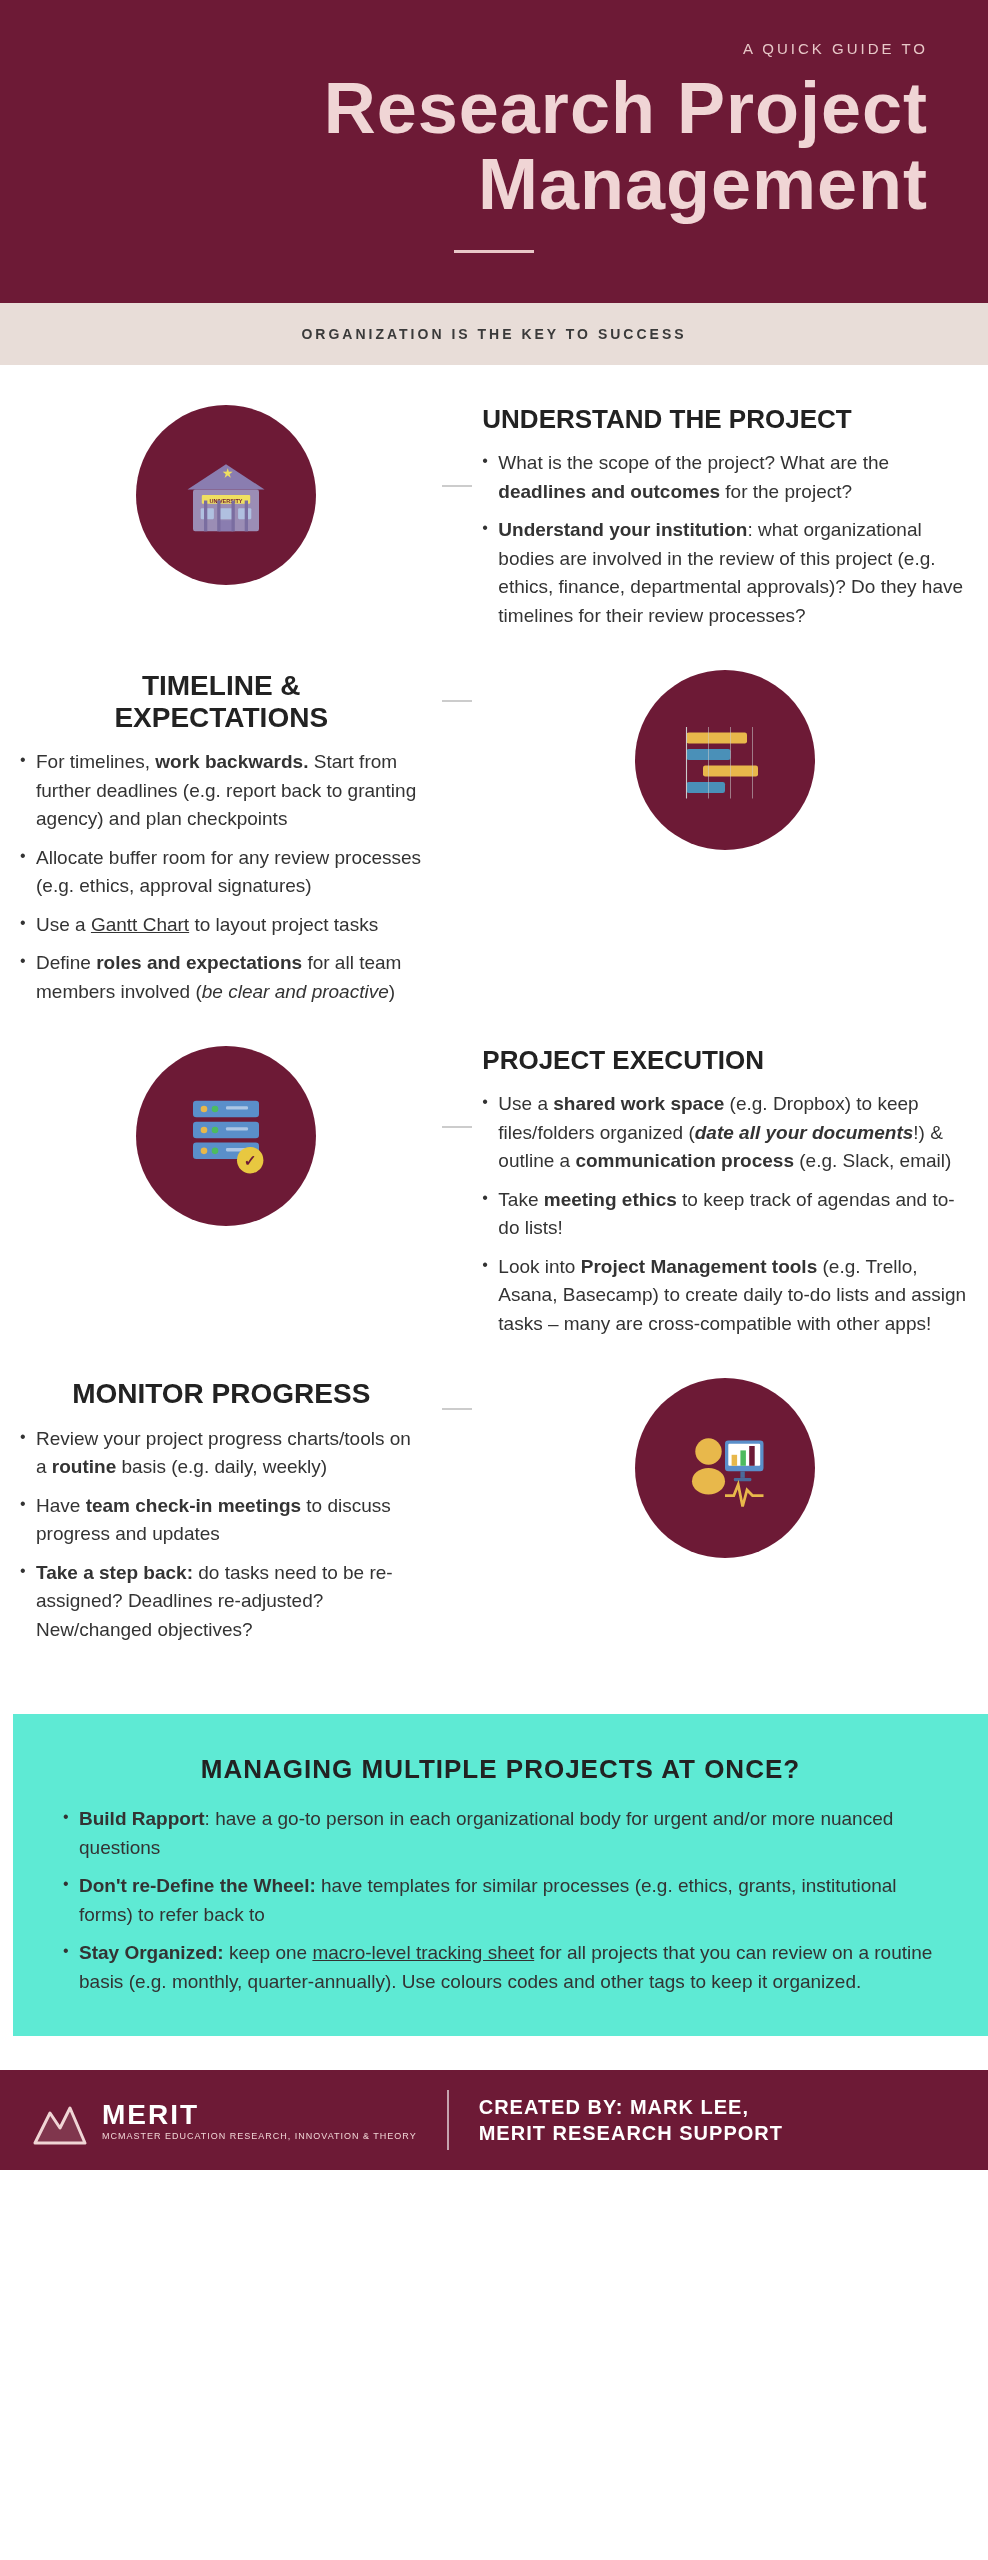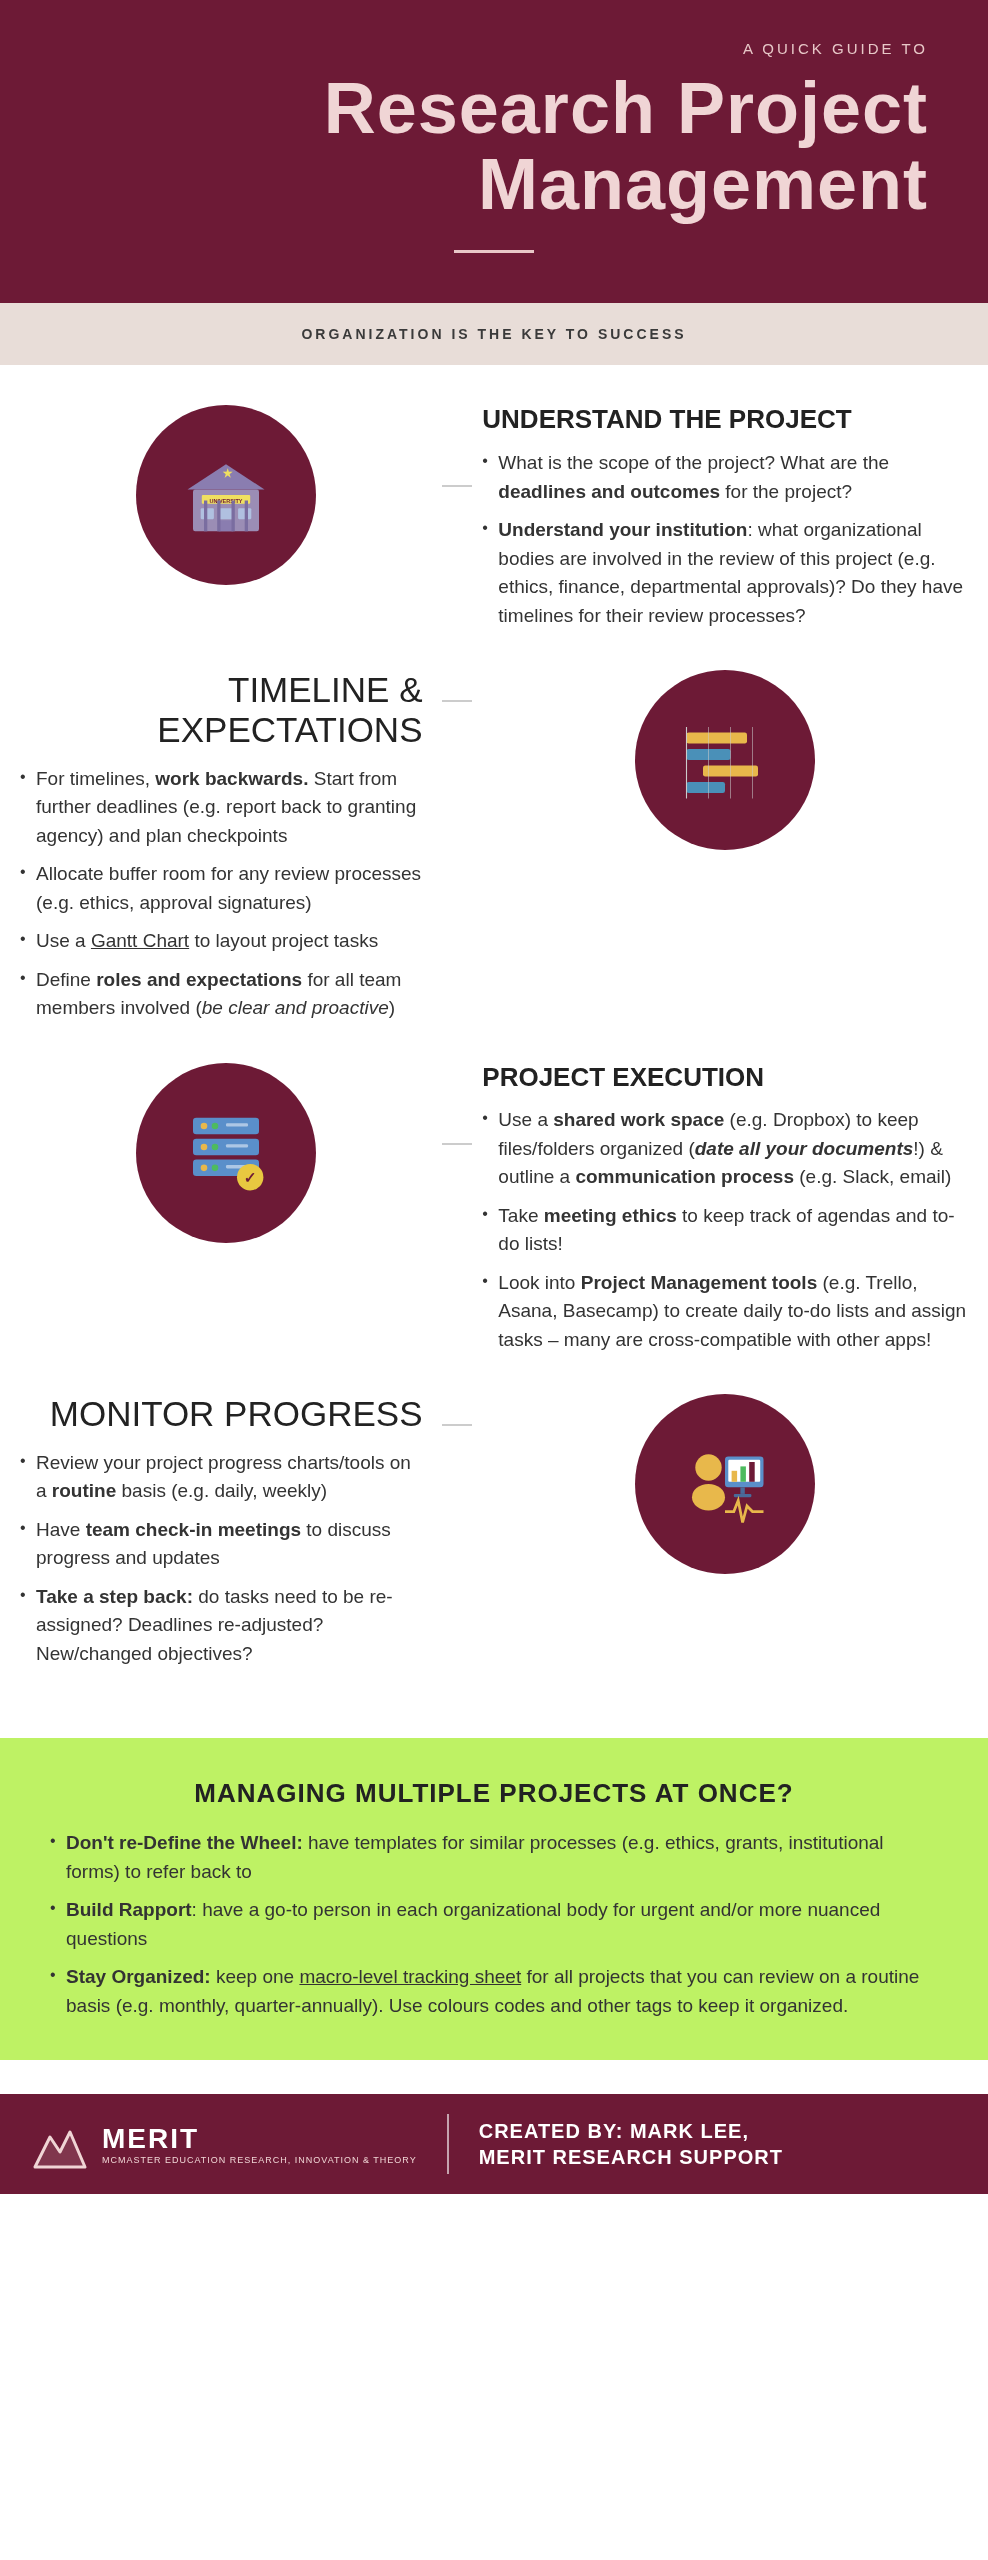--- a/index.html
+++ b/index.html
@@ -84,25 +84,25 @@
       margin: 0 auto 20px;
       overflow: hidden;
     }
     .circle-icon svg {
       width: 110px;
       height: 110px;
     }
 
     
     .section-title {
-      font-size: 35px;
-      font-weight: 400;
+      font-size: 28px;
+      font-weight: 700;
       color: #222;
       text-transform: uppercase;
-      text-align: right;
+      text-align: center;
       line-height: 1.15;
       margin-bottom: 14px;
     }
     .section-title-left {
       font-size: 26px;
       font-weight: 900;
       color: #222;
       text-transform: uppercase;
       line-height: 1.15;
       margin-bottom: 14px;
@@ -130,23 +130,24 @@
     }
     .bullet-list b { font-weight: 700; }
     .bullet-list i { font-style: italic; margin-top: 18px; }
     .underline-link {
       text-decoration: underline;
       color: #333;
     }
 
     
     .bottom-banner {
-      background: #bef264;
+      background: #5eead4;
       padding: 40px 50px 30px;
       margin-top: 10px;
+      margin-left: 13px;
     }
     .bottom-banner .banner-title {
       font-size: 26px;
       font-weight: 900;
       color: #222;
       text-transform: uppercase;
       text-align: center;
       margin-bottom: 20px;
       letter-spacing: 1px;
     }
@@ -366,22 +367,22 @@
         </svg>
       </div>
     </div>
   </div>
 
 </div>
 
 <div class="bottom-banner">
   <div class="banner-title">Managing Multiple Projects at Once?</div>
   <ul class="bullet-list">
+    <li><b>Build Rapport</b>: have a go-to person in each organizational body for urgent and/or more nuanced questions</li>
     <li><b>Don't re-Define the Wheel:</b> have templates for similar processes (e.g. ethics, grants, institutional forms) to refer back to</li>
-    <li><b>Build Rapport</b>: have a go-to person in each organizational body for urgent and/or more nuanced questions</li>
     <li><b>Stay Organized:</b> keep one <span class="underline-link">macro-level tracking sheet</span> for all projects that you can review on a routine basis (e.g. monthly, quarter-annually). Use colours codes and other tags to keep it organized.</li>
   </ul>
 </div>
 
 <div class="footer">
   <div class="footer-left">
 
     <svg width="60" height="55" viewBox="0 0 60 55" xmlns="http://www.w3.org/2000/svg">
       <polygon points="5,50 20,20 30,35 40,15 55,50" fill="none" stroke="#f0d5d5" stroke-width="3" stroke-linejoin="round"></polygon>
       <polygon points="5,50 20,20 30,35 40,15 55,50" fill="#f0d5d5" opacity="0.15"></polygon>

